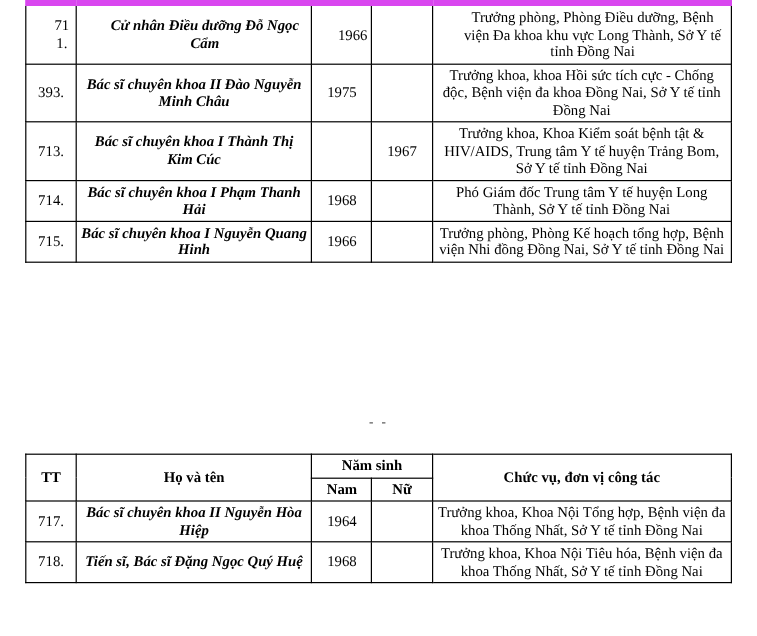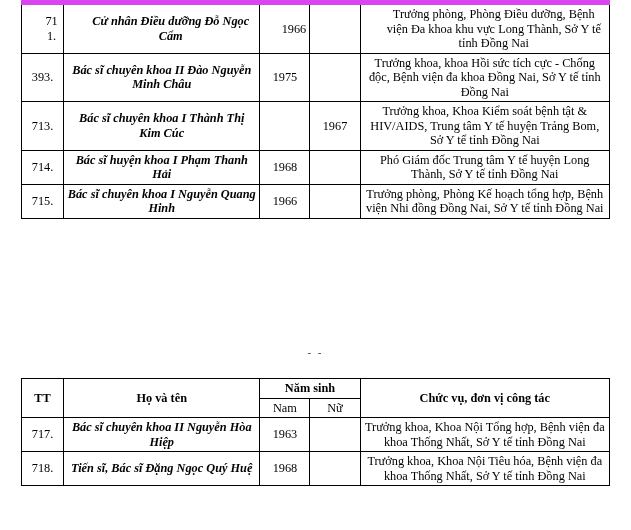--- a/index.html
+++ b/index.html
@@ -71,21 +71,21 @@
     position: absolute;
     top: 378px;
     left: 0px;
     width: 631px;
   }
   .hdr-cell {
     font-weight: bold;
     font-size: 12.6px;
   }
   .hdr-sub {
-    font-weight: normal;
+    font-weight: bold;
     font-size: 12.3px;
   }
   .job-cell { text-align: center; }
 </style>
 </head>
 <body>
 
 <div class="page">
 
   <div class="top-table-wrap">
@@ -114,21 +114,21 @@
         </tr>
         <tr>
           <td>713.</td>
           <td class="col-name">Bác sĩ chuyên khoa I Thành Thị Kim Cúc</td>
           <td></td>
           <td>1967</td>
           <td class="job-cell">Trưởng khoa, Khoa Kiểm soát bệnh tật &amp; HIV/AIDS, Trung tâm Y tế huyện Trảng Bom, Sở Y tế tỉnh Đồng Nai</td>
         </tr>
         <tr>
           <td>714.</td>
-          <td class="col-name">Bác sĩ huyện khoa I Phạm Thanh Hải</td>
+          <td class="col-name">Bác sĩ chuyên khoa I Phạm Thanh Hải</td>
           <td>1968</td>
           <td></td>
           <td class="job-cell">Phó Giám đốc Trung tâm Y tế huyện Long Thành, Sở Y tế tỉnh Đồng Nai</td>
         </tr>
         <tr>
           <td>715.</td>
           <td class="col-name">Bác sĩ chuyên khoa I Nguyễn Quang Hinh</td>
           <td>1966</td>
           <td></td>
           <td class="job-cell">Trưởng phòng, Phòng Kế hoạch tổng hợp, Bệnh viện Nhi đồng Đồng Nai, Sở Y tế tỉnh Đồng Nai</td>
@@ -157,21 +157,21 @@
         </tr>
         <tr>
           <th class="hdr-sub">Nam</th>
           <th class="hdr-sub">Nữ</th>
         </tr>
       </thead>
       <tbody>
         <tr>
           <td>717.</td>
           <td class="col-name">Bác sĩ chuyên khoa II Nguyễn Hòa Hiệp</td>
-          <td>1963</td>
+          <td>1964</td>
           <td></td>
           <td class="job-cell">Trưởng khoa, Khoa Nội Tổng hợp, Bệnh viện đa khoa Thống Nhất, Sở Y tế tỉnh Đồng Nai</td>
         </tr>
         <tr>
           <td>718.</td>
           <td class="col-name">Tiến sĩ, Bác sĩ Đặng Ngọc Quý Huệ</td>
           <td>1968</td>
           <td></td>
           <td class="job-cell">Trưởng khoa, Khoa Nội Tiêu hóa, Bệnh viện đa khoa Thống Nhất, Sở Y tế tỉnh Đồng Nai</td>
         </tr>

